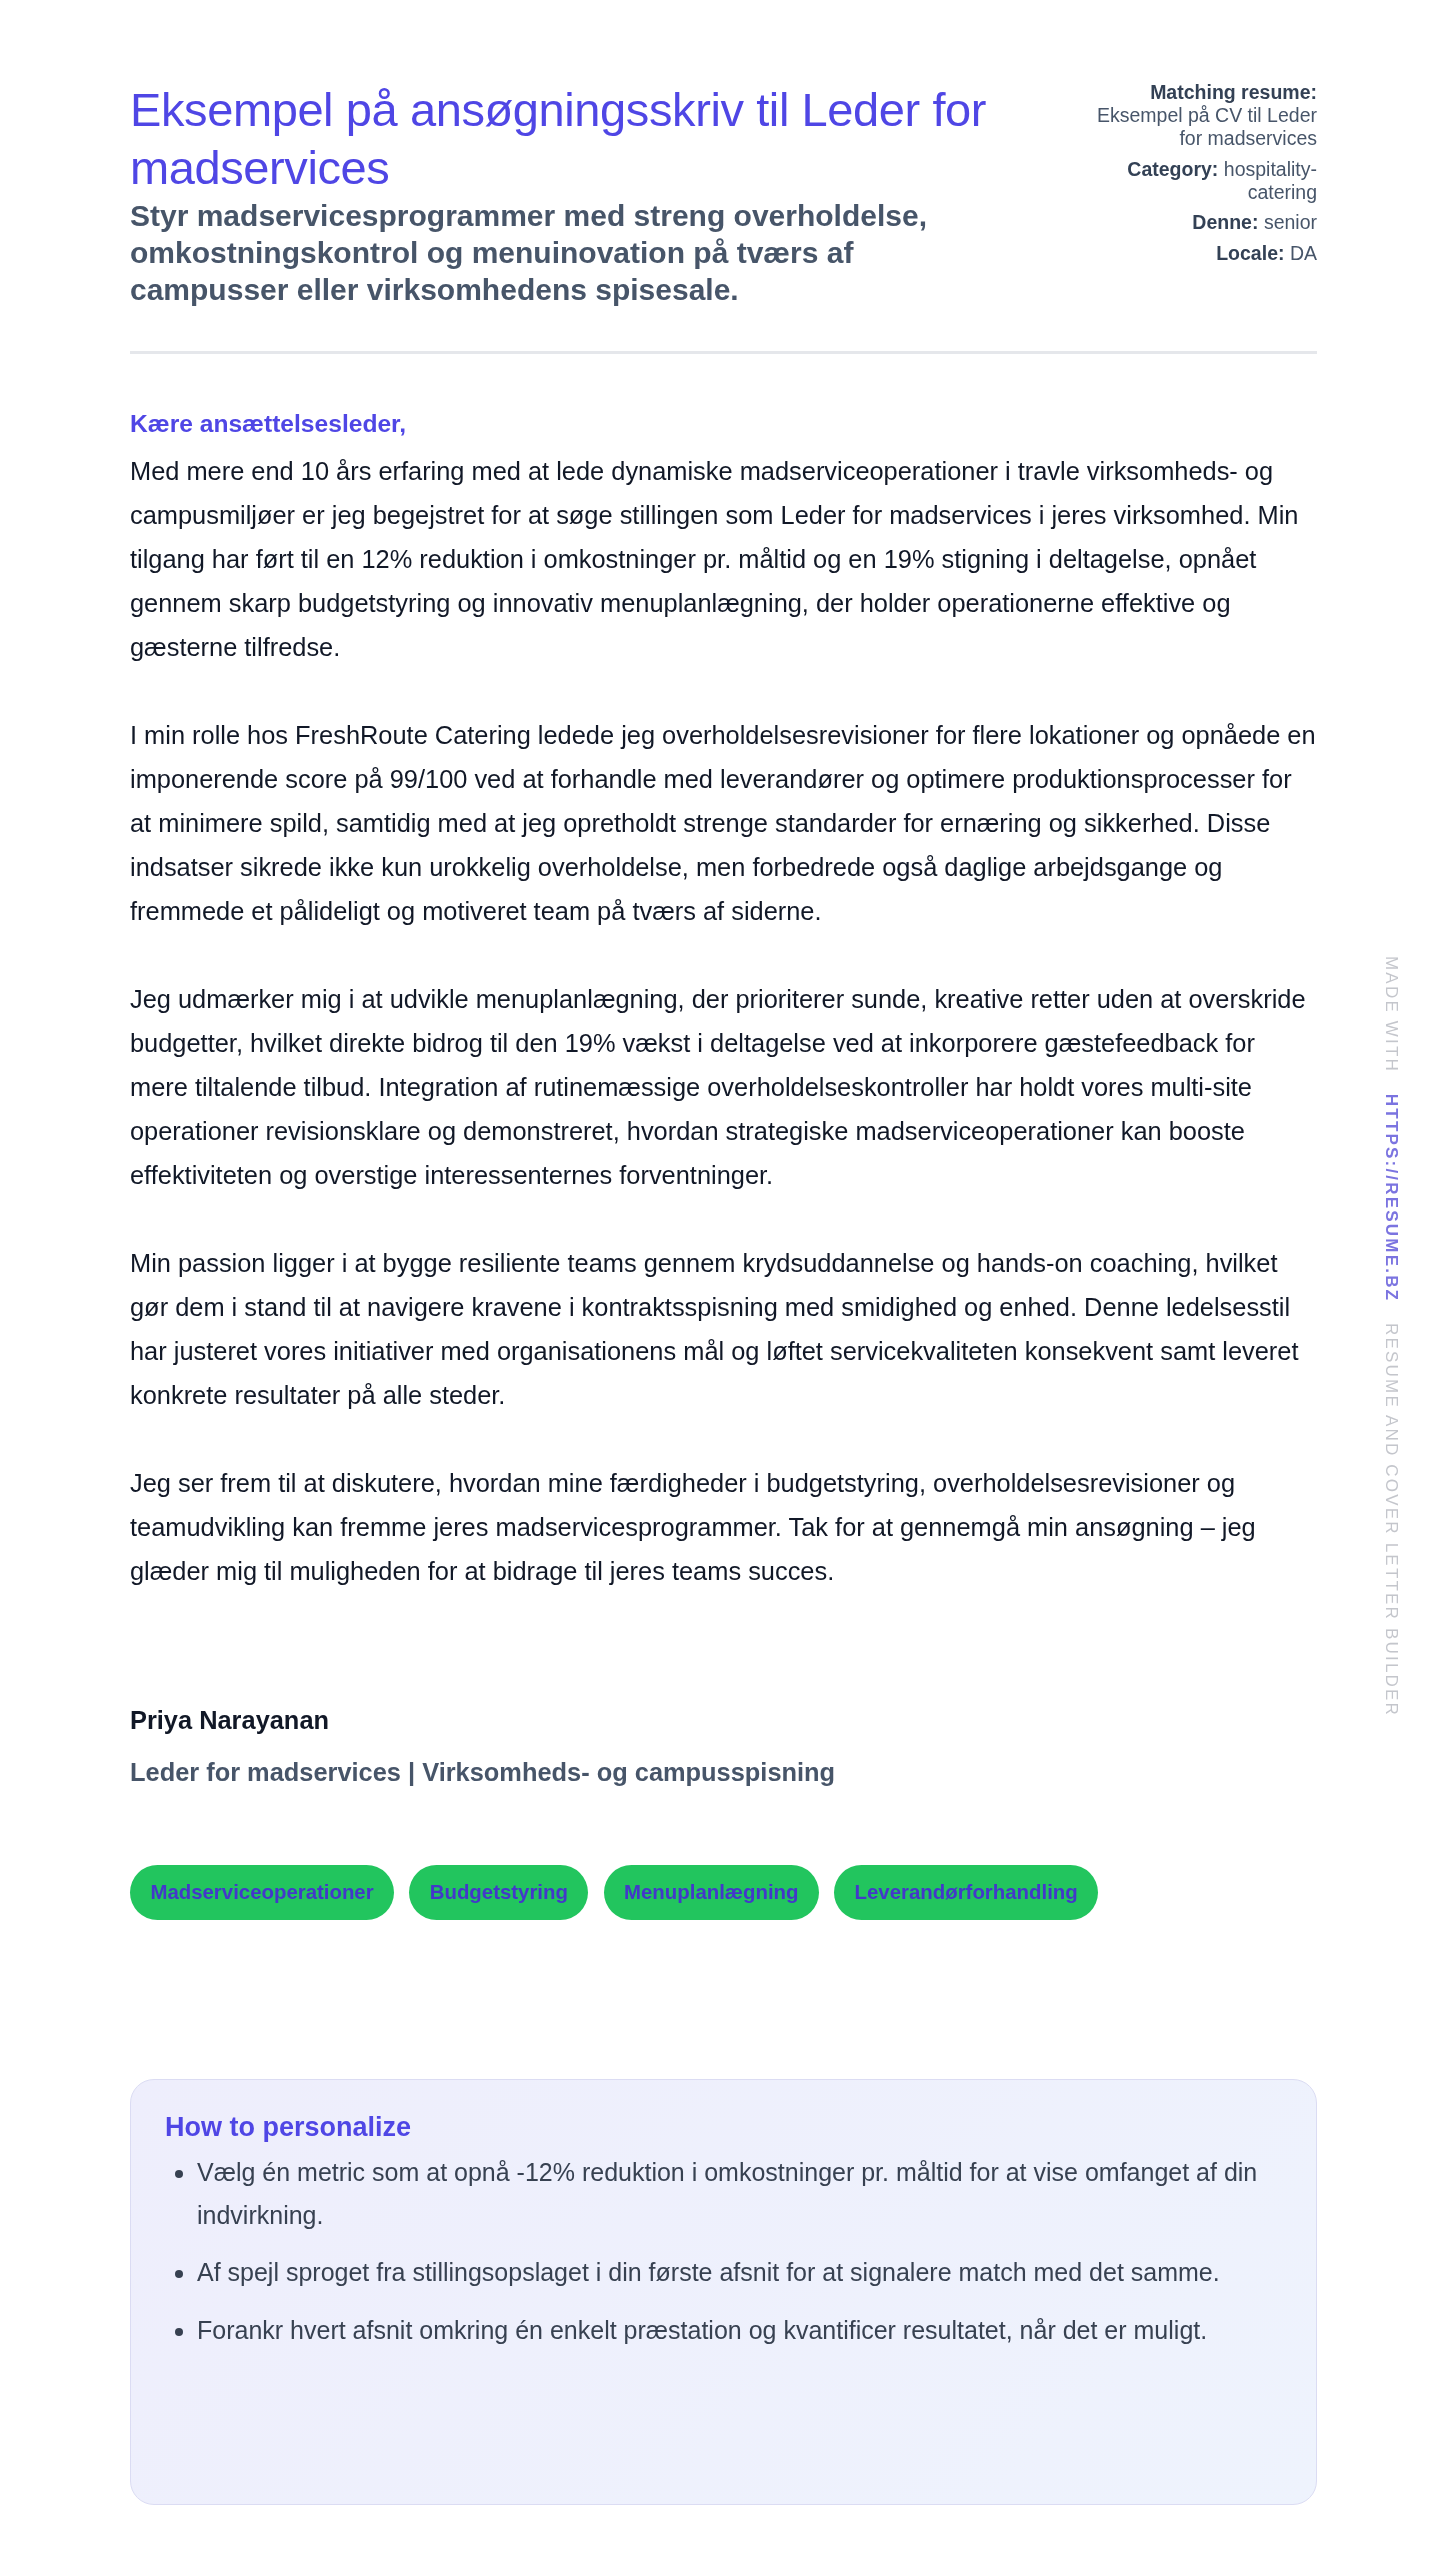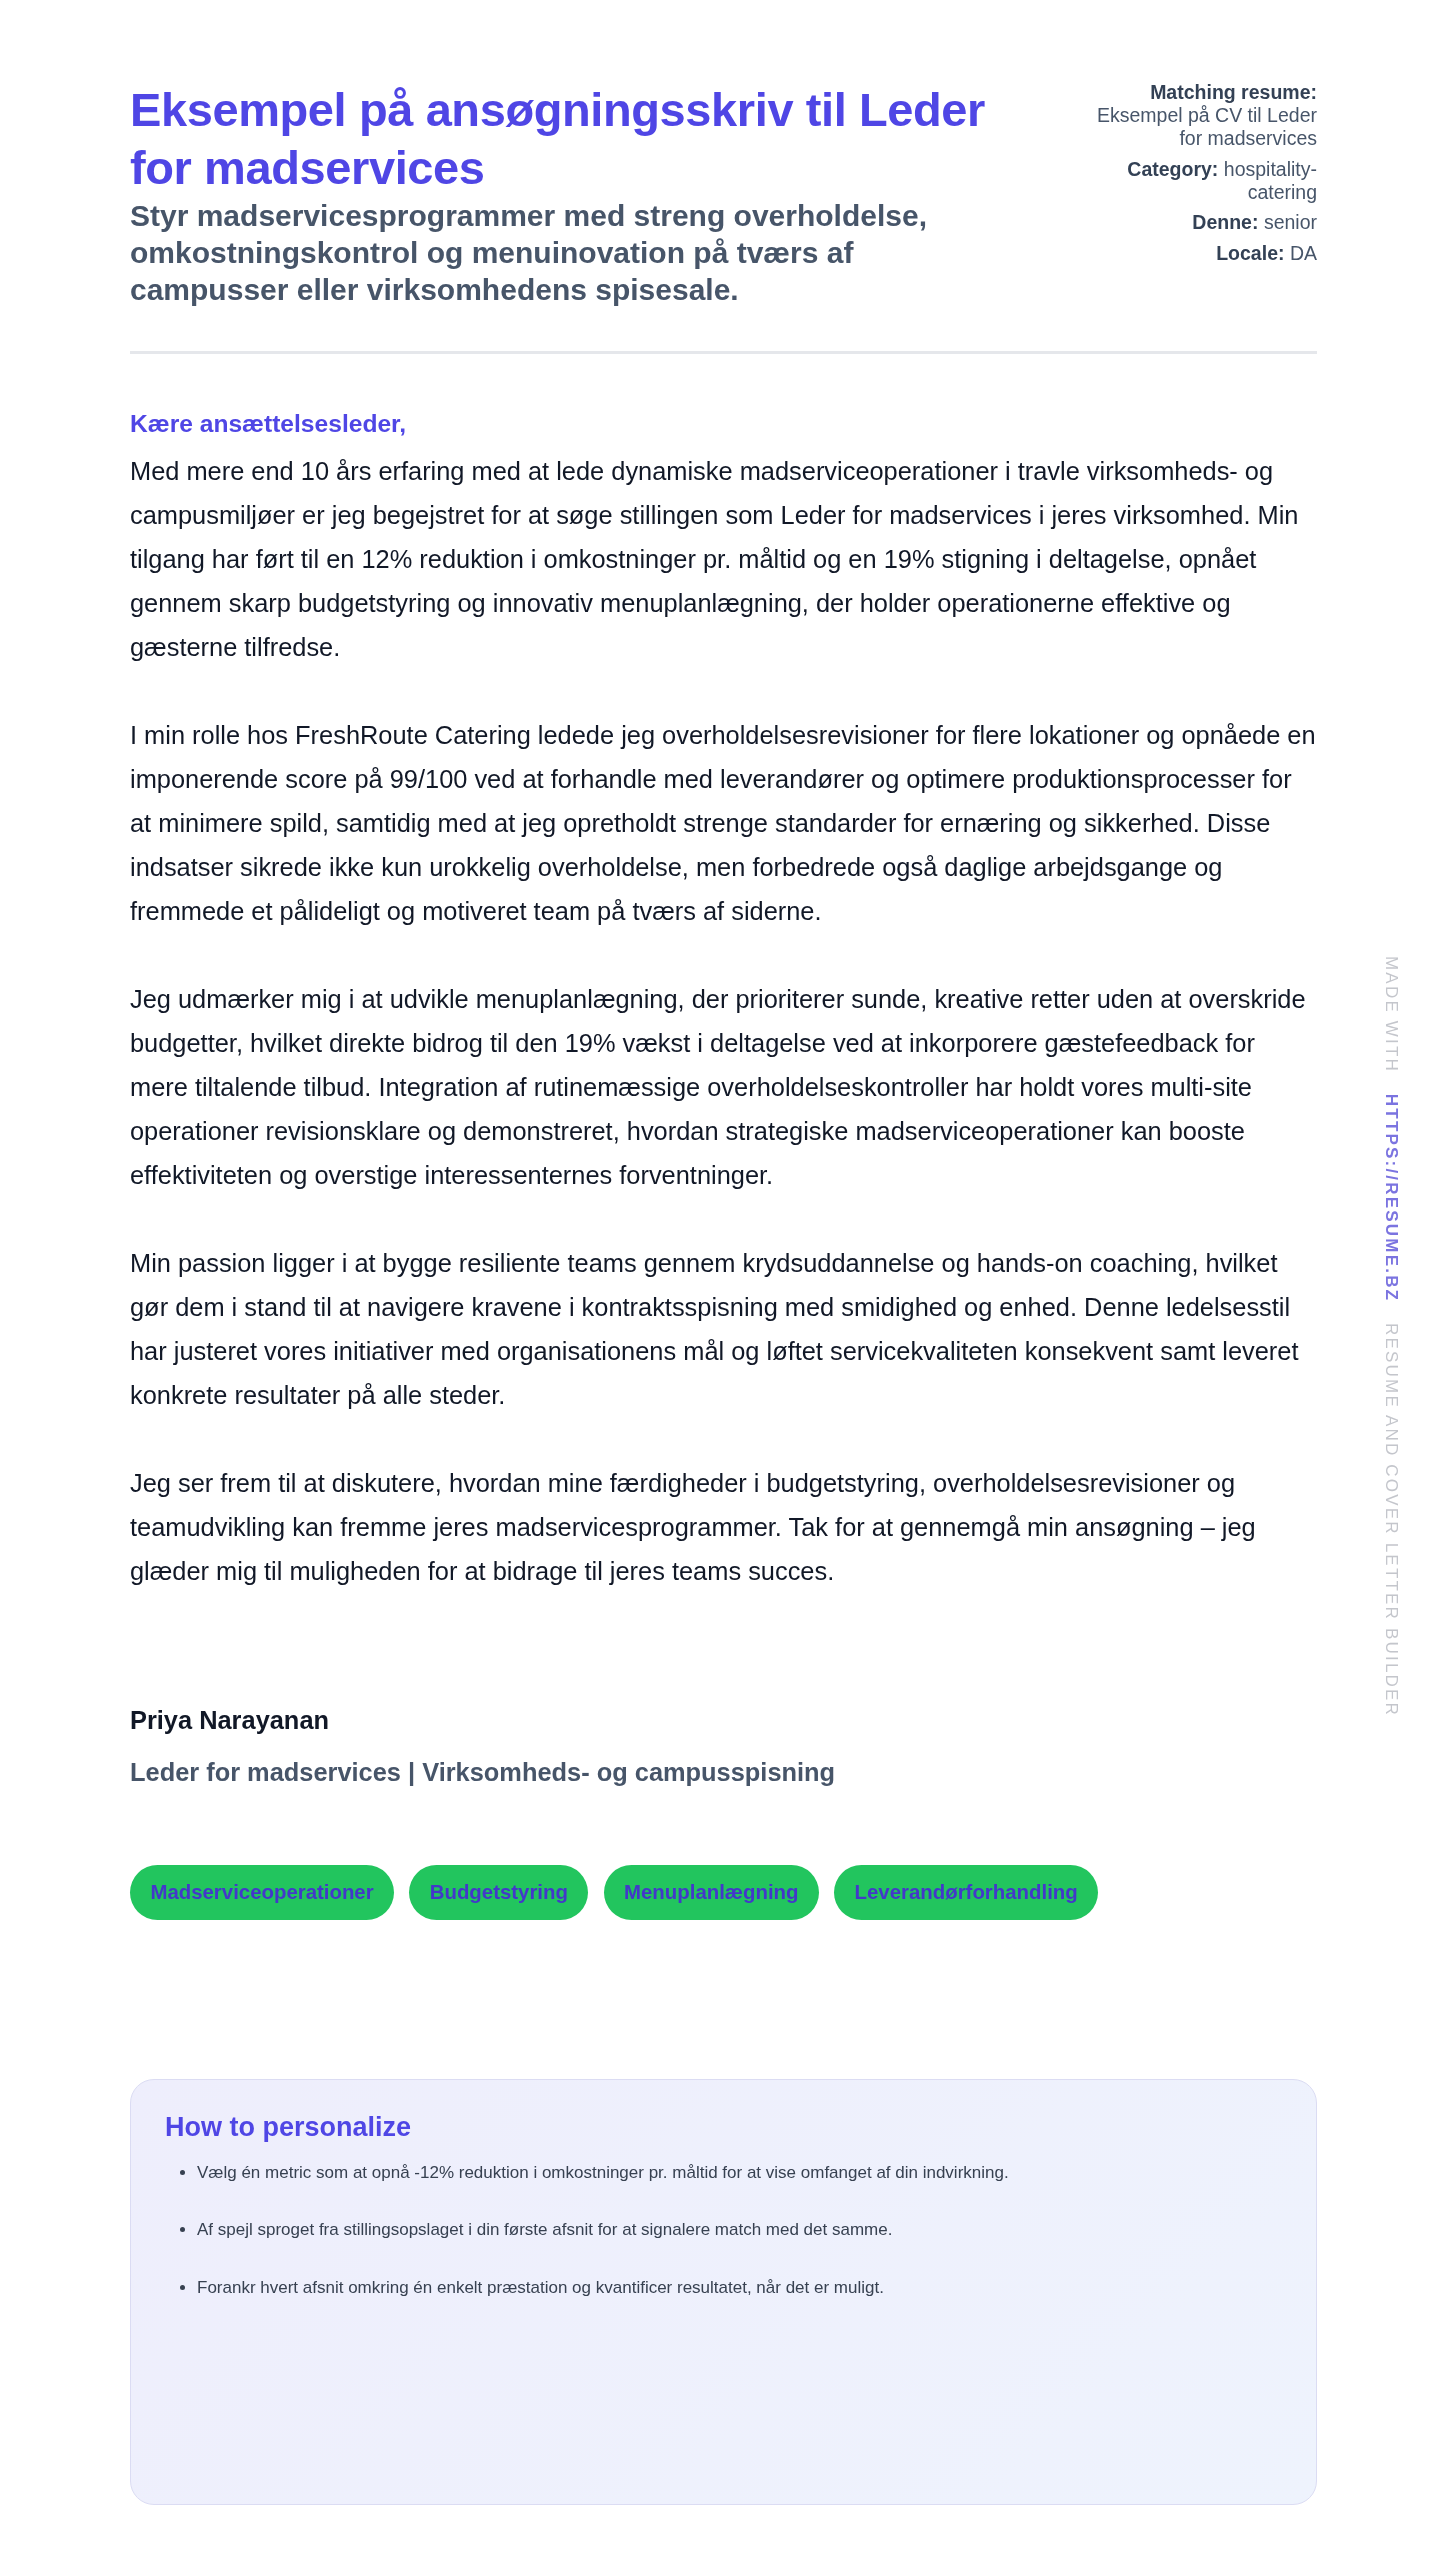--- a/index.html
+++ b/index.html
@@ -21,21 +21,21 @@
       position: relative;
       padding-top: 81px;
       height: 270px;
       box-sizing: border-box;
     }
     .title {
       margin: 0;
       width: 916px;
       font-size: 47px;
       line-height: 58px;
-      font-weight: 700;
+      font-weight: 400;
       color: #4f46e5;
       letter-spacing: -0.4px;
     }
     .subtitle {
       margin: 0;
       width: 865px;
       font-size: 30px;
       line-height: 37px;
       font-weight: 700;
       color: #475569;
@@ -129,21 +129,21 @@
     }
     .tips-title {
       font-size: 27px;
       font-weight: 700;
       color: #4f46e5;
       margin: 0 0 8px 0;
     }
     .tips-list {
       margin: 0;
       padding-left: 32px;
-      font-size: 17px;
+      font-size: 25px;
       line-height: 43px;
       color: #374151;
     }
     .tips-list li { margin-bottom: 14.4px; }
     .side {
       position: absolute;
       left: 1374px;
       top: 956px;
       width: 34px;
       height: 695px;

